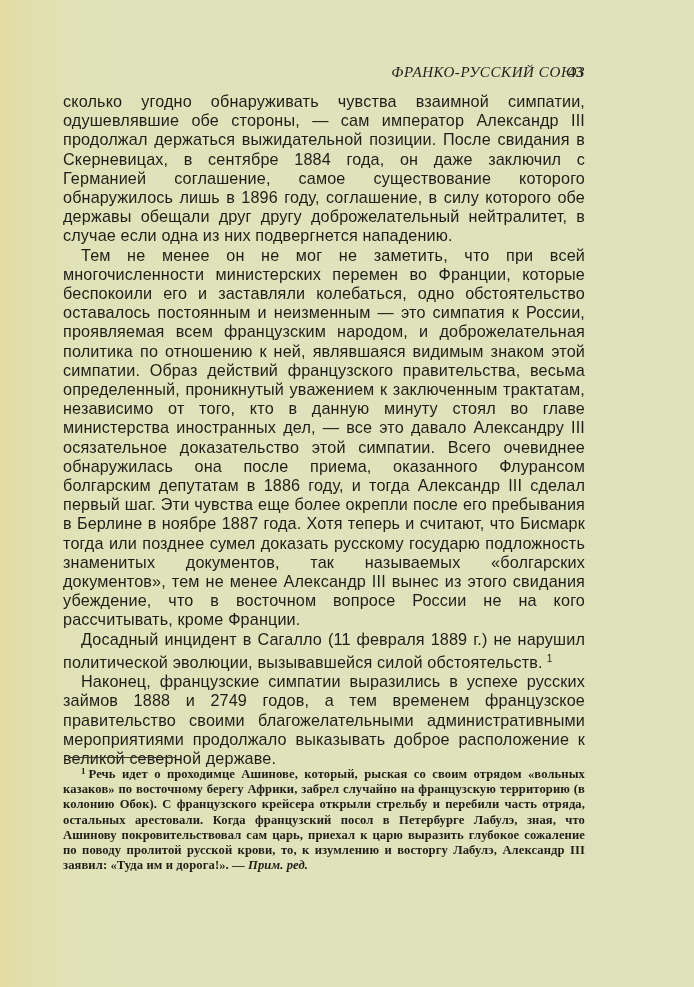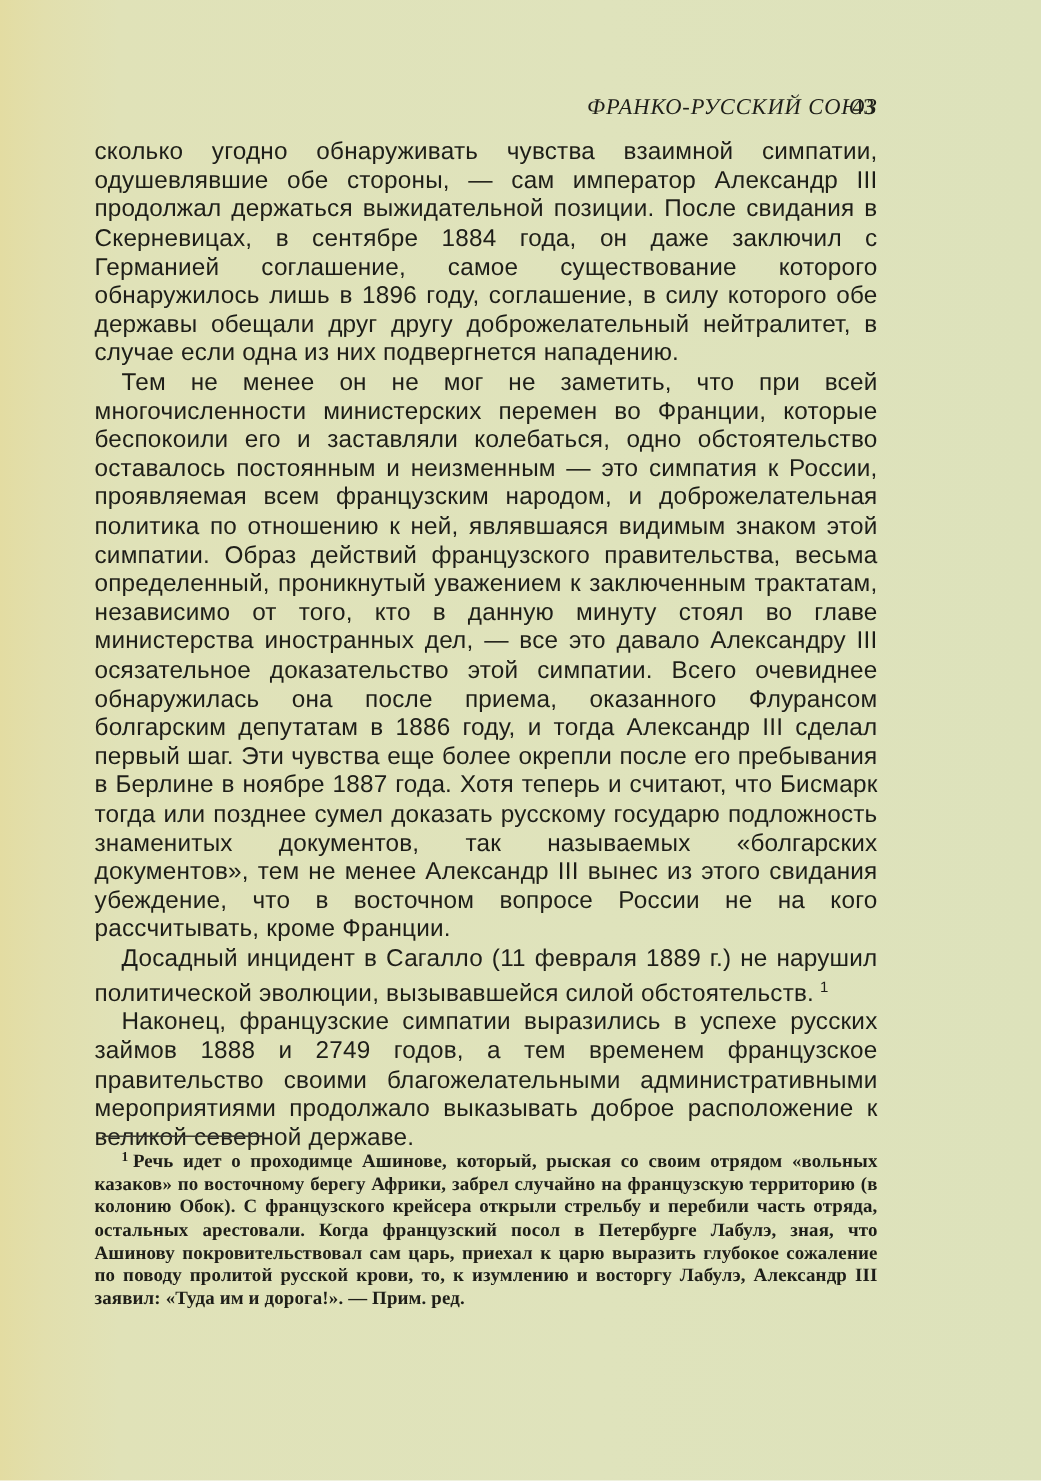--- a/index.html
+++ b/index.html
@@ -93,20 +93,21 @@
       font-size: 9px;
       vertical-align: 4px;
       margin-right: 3px;
     }
     .body-fn-ref {
       font-size: 10px;
       vertical-align: 6px;
       margin-left: 4px;
     }
     .editor-note {
+      font-style: italic;
     }
   </style>
 </head>
 <body>
 
 <div class="page">
 
   <div class="running-head">
     <div class="running-title">ФРАНКО-РУССКИЙ СОЮЗ</div>
     <div class="page-number">43</div>

